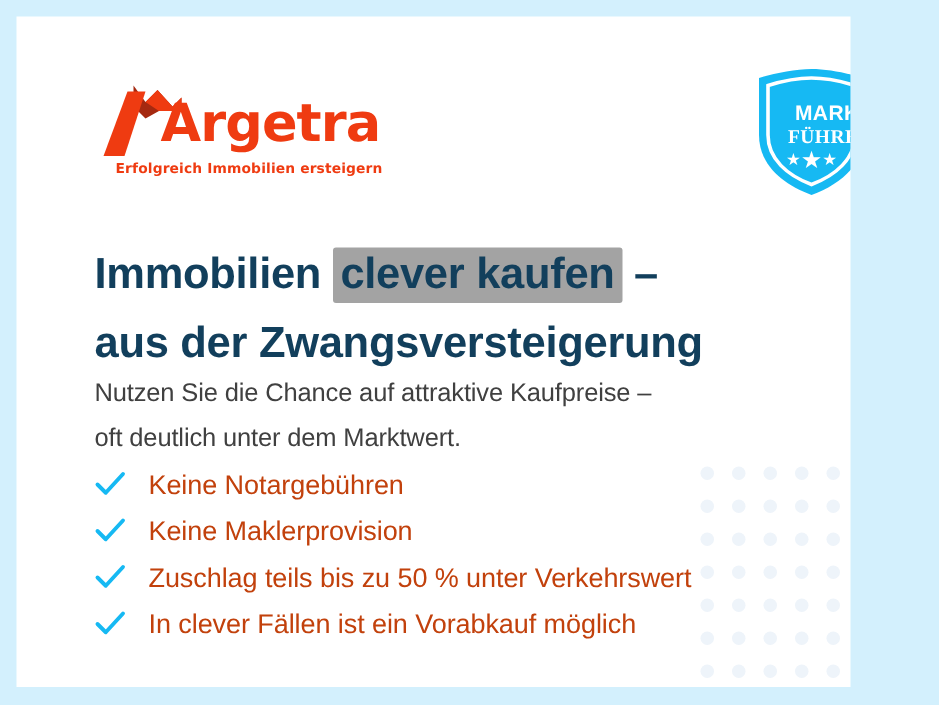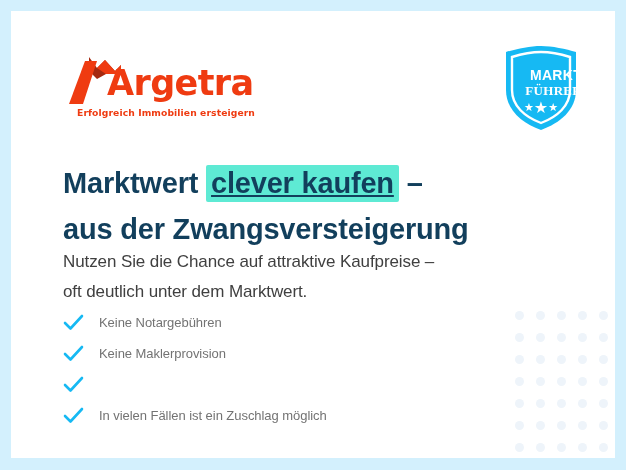--- a/index.html
+++ b/index.html
@@ -17,21 +17,21 @@
     position: absolute;
     left: 0; top: 0;
     width: 626px;
     height: 470px;
     background: #d3f0fd;
   }
   .card {
     position: absolute;
     left: 11px;
     top: 11px;
-    width: 604px;
+    width: 556px;
     height: 447px;
     background: #ffffff;
     overflow: hidden;
   }
 
   
   .dot-grid {
     position: absolute;
     right: 0px;
     top: 294px;
@@ -134,24 +134,23 @@
     left: 52px;
     top: 134px;
     width: 520px;
     color: #123f5c;
     font-size: 29px;
     font-weight: bold;
     line-height: 38px;
     letter-spacing: -0.2px;
   }
   .headline .hl {
-    background: #5eead4;
+    background: #a3a3a3;
     padding: 2px 5px 3px 5px;
     border-radius: 2px;
-    text-decoration: underline;
   }
   .headline .line2 { display: block; margin-top: 8px; }
 
   
   .subhead {
     position: absolute;
     left: 52px;
     top: 236px;
     width: 520px;
     color: #404040;
@@ -176,22 +175,22 @@
     align-items: center;
   }
   .bullet .check {
     position: absolute;
     left: 0;
     top: 6px;
     width: 21px;
     height: 19px;
   }
   .bullet .btext {
-    color: #737373;
-    font-size: 13px;
+    color: #c2410c;
+    font-size: 18px;
     line-height: 20px;
     letter-spacing: -0.05px;
   }
 </style>
 </head>
 <body>
 
 <div class="frame">
   <div class="card">
 
@@ -255,21 +254,21 @@
       <div class="badge-text">
         <div>MARKT</div>
         <div class="l2">FÜHRER</div>
       </div>
       <div class="badge-stars">
         <span class="s-sm">★</span><span class="s-lg">★</span><span class="s-sm">★</span>
       </div>
     </div>
 
     <h1 class="headline">
-      <span>Marktwert </span><span class="hl">clever kaufen</span><span> –</span>
+      <span>Immobilien </span><span class="hl">clever kaufen</span><span> –</span>
       <span class="line2">aus der Zwangsversteigerung</span>
     </h1>
 
     <div class="subhead">
       <span>Nutzen Sie die Chance auf attraktive Kaufpreise –</span>
       <span>oft deutlich unter dem Marktwert.</span>
     </div>
 
     <ul class="bullets" style="list-style:none;margin:0;padding:0;">
       <li class="bullet">
@@ -287,25 +286,26 @@
             </svg>
         </span>
         <span class="btext">Keine Maklerprovision</span>
       </li>
       <li class="bullet">
         <span class="check">
           <svg width="21" height="19" viewBox="0 0 21 19">
               <path d="M2 10 L7.5 15.5 L19 3" fill="none" stroke="#16b9f3" stroke-width="2.6" stroke-linecap="round" stroke-linejoin="round"></path>
             </svg>
         </span>
+        <span class="btext">Zuschlag teils bis zu 50 % unter Verkehrswert</span>
       </li>
       <li class="bullet">
         <span class="check">
           <svg width="21" height="19" viewBox="0 0 21 19">
               <path d="M2 10 L7.5 15.5 L19 3" fill="none" stroke="#16b9f3" stroke-width="2.6" stroke-linecap="round" stroke-linejoin="round"></path>
             </svg>
         </span>
-        <span class="btext">In vielen Fällen ist ein Zuschlag möglich</span>
+        <span class="btext">In clever Fällen ist ein Vorabkauf möglich</span>
       </li>
     </ul>
 
   </div>
 </div>
 
 </body></html>

